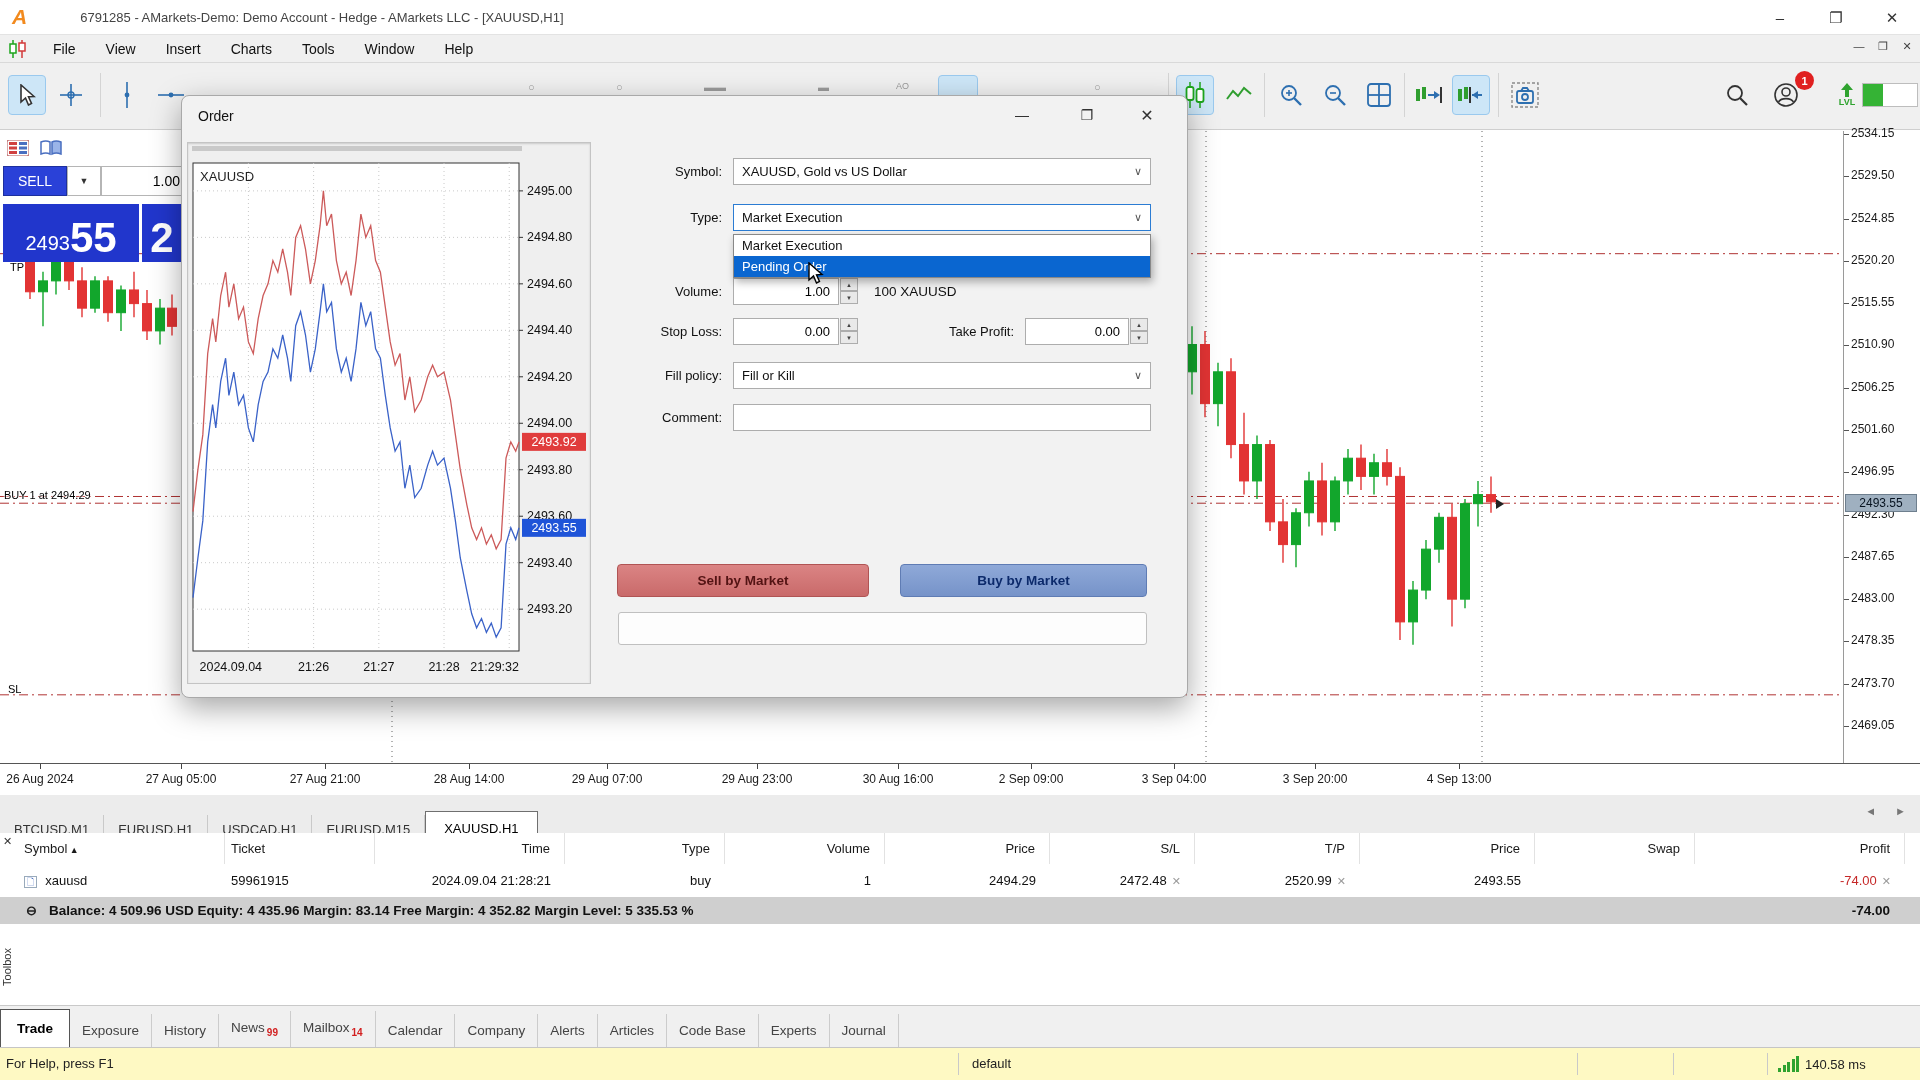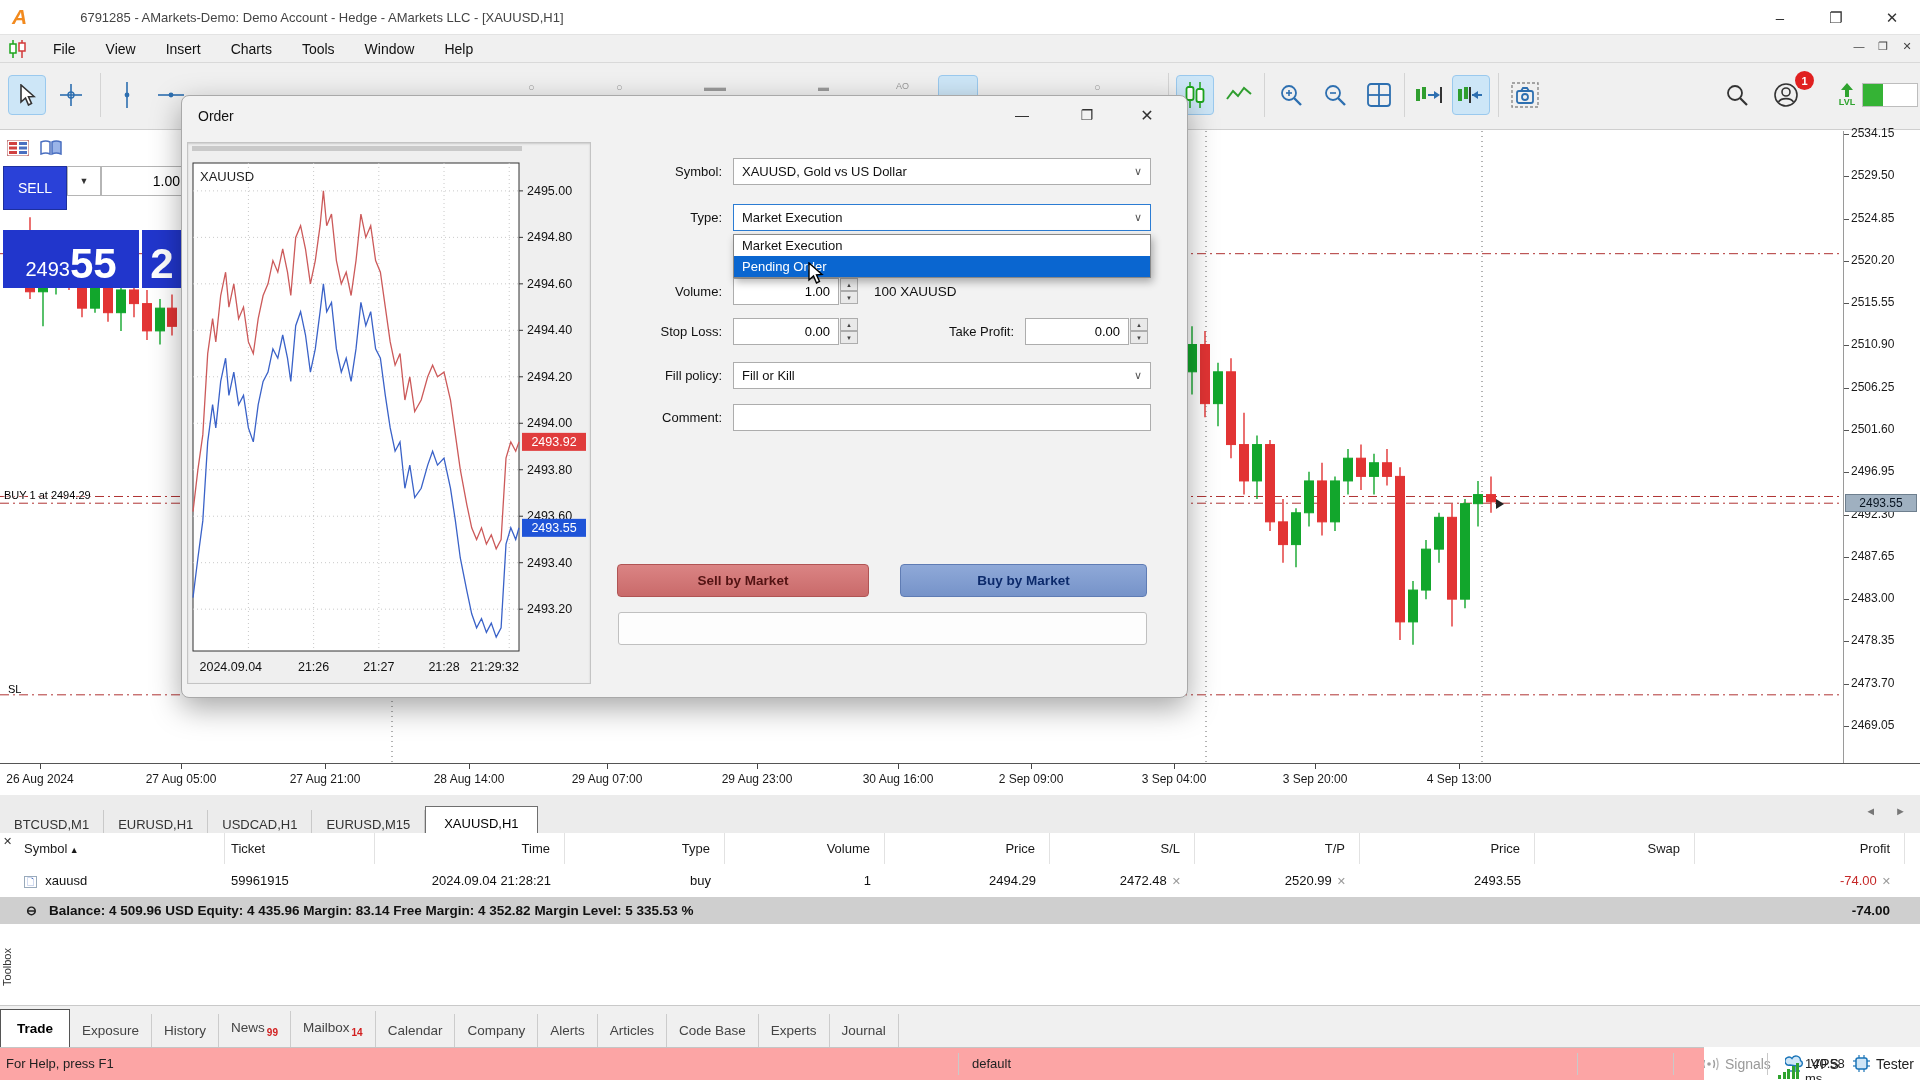--- a/index.html
+++ b/index.html
@@ -37,41 +37,41 @@
   .ps-label{position:absolute;left:7px;font-size:12px;color:#1a1a1a;}
   .ps-tick{position:absolute;left:0;width:5px;height:1px;background:#555;}
   .ps-current{position:absolute;left:1px;width:72px;height:18px;background:#9fb0c0;color:#06121f;
               font-size:12px;display:flex;align-items:center;justify-content:center;border:1px solid #6e7f8e;}
   .chart-label{position:absolute;font-size:11px;color:#000;
                text-shadow:0 0 2px #fff,0 0 2px #fff,0 0 2px #fff;}
   
   .quick-panel{position:absolute;left:3px;top:140px;width:190px;z-index:3;}
   .qp-icons{display:flex;gap:10px;margin-left:4px;}
   .qp-row{display:flex;margin-top:6px;}
-  .sell-btn{width:64px;height:44px;background:#2a41d8;color:#fff;font-size:14px;
+  .sell-btn{width:64px;height:30px;background:#2a41d8;color:#fff;font-size:14px;
             display:flex;align-items:center;justify-content:center;border:1px solid #1d2f9e;}
   .dd-btn{width:34px;height:30px;background:#fff;border:1px solid #b5b5b5;display:flex;
           align-items:center;justify-content:center;font-size:9px;color:#333;}
   .vol-input{width:86px;height:30px;background:#fff;border:1px solid #b5b5b5;font-size:14px;
              text-align:right;padding-right:6px;font-family:"Liberation Sans",sans-serif;}
-  .big-quote{display:flex;margin-top:20px;}
+  .big-quote{display:flex;margin-top:8px;}
   .bq-sell{width:140px;height:58px;background:#2136cc;color:#fff;display:flex;align-items:flex-end;
            justify-content:center;padding-bottom:4px;}
   .bq-buy{width:52px;height:58px;background:#2136cc;color:#fff;margin-left:3px;display:flex;
           align-items:flex-end;padding:0 0 4px 8px;}
   .bq-small{font-size:20px;line-height:30px;}
   .bq-big{font-size:42px;font-weight:700;line-height:40px;}
   
   .date-axis{position:absolute;left:0;top:763px;width:1920px;height:32px;background:#fff;
              border-top:1px solid #555;}
   .da-label{position:absolute;top:8px;font-size:12px;color:#1a1a1a;transform:translateX(-50%);white-space:nowrap;}
   .da-tick{position:absolute;top:0;width:1px;height:5px;background:#444;}
   
   .chart-tabs{position:absolute;left:0;top:795px;width:1920px;height:52px;background:#ececec;
-              border-bottom:6px solid #14b8a6;display:flex;align-items:flex-end;}
+              border-bottom:1px solid #14b8a6;display:flex;align-items:flex-end;}
   .ctab{font-size:13px;color:#333;padding:7px 14px 8px;border-right:1px solid #c9c9c9;margin-bottom:1px;}
   .ctab.active{background:#fff;border:1px solid #6f6f6f;border-bottom:none;padding:9px 18px 10px;
                margin-bottom:0;color:#000;}
   .ctab-arrows{position:absolute;right:6px;top:10px;font-size:11px;color:#777;letter-spacing:8px;}
   
   .toolbox{position:absolute;left:0;top:833px;width:1920px;height:172px;background:#fff;}
   .tbx-strip{position:absolute;left:0;top:0;width:18px;height:172px;}
   .tbx-close{position:absolute;left:3px;top:2px;font-size:11px;color:#333;}
   .tbx-vlabel{position:absolute;left:1px;top:115px;font-size:11px;color:#333;
               writing-mode:vertical-rl;transform:rotate(180deg);}
@@ -89,21 +89,21 @@
   .bottom-tabs{position:absolute;left:0;top:1005px;width:1920px;height:42px;background:#f0f0f0;
                border-top:1px solid #c9c9c9;display:flex;align-items:flex-end;}
   .btab{font-size:13.5px;color:#444;padding:9px 12px;border-right:1px solid #cccccc;position:relative;}
   .btab.active{background:#fff;border:1px solid #555;border-bottom:none;font-weight:700;color:#000;
                padding:11px 16px;}
   .btab .badge{color:#d21f1f;font-size:10px;font-weight:700;vertical-align:sub;margin-left:2px;}
   .services{position:absolute;right:6px;bottom:8px;display:flex;align-items:center;gap:14px;}
   .svc{display:flex;align-items:center;gap:6px;font-size:14px;color:#222;}
   .svc.dim{color:#9a9a9a;}
   
-  .statusbar{position:absolute;left:0;top:1047px;width:1704px;height:33px;background:#fca5a5;
+  .statusbar{position:absolute;left:0;top:1047px;width:1920px;height:33px;background:#fef9c3;
              border-top:1px solid #c5c5c5;font-size:13px;color:#222;}
   .sb-item{position:absolute;top:8px;}
   .sb-sep{position:absolute;top:5px;width:1px;height:22px;background:#c9c9c9;}
   .sig-bars{display:inline-flex;align-items:flex-end;gap:1.5px;margin-right:6px;}
   .sig-bars i{display:block;width:3px;background:#2fa32f;}
   
   .dialog{position:absolute;left:181px;top:95px;width:1007px;height:603px;background:#f2f2f2;
           border:1px solid #a9a9a9;border-radius:8px;box-shadow:0 10px 30px rgba(0,0,0,.35);z-index:10;}
   .dlg-title{position:absolute;left:16px;top:12px;font-size:14px;color:#111;}
   .dlg-btn{position:absolute;top:6px;width:30px;height:26px;display:flex;align-items:center;

